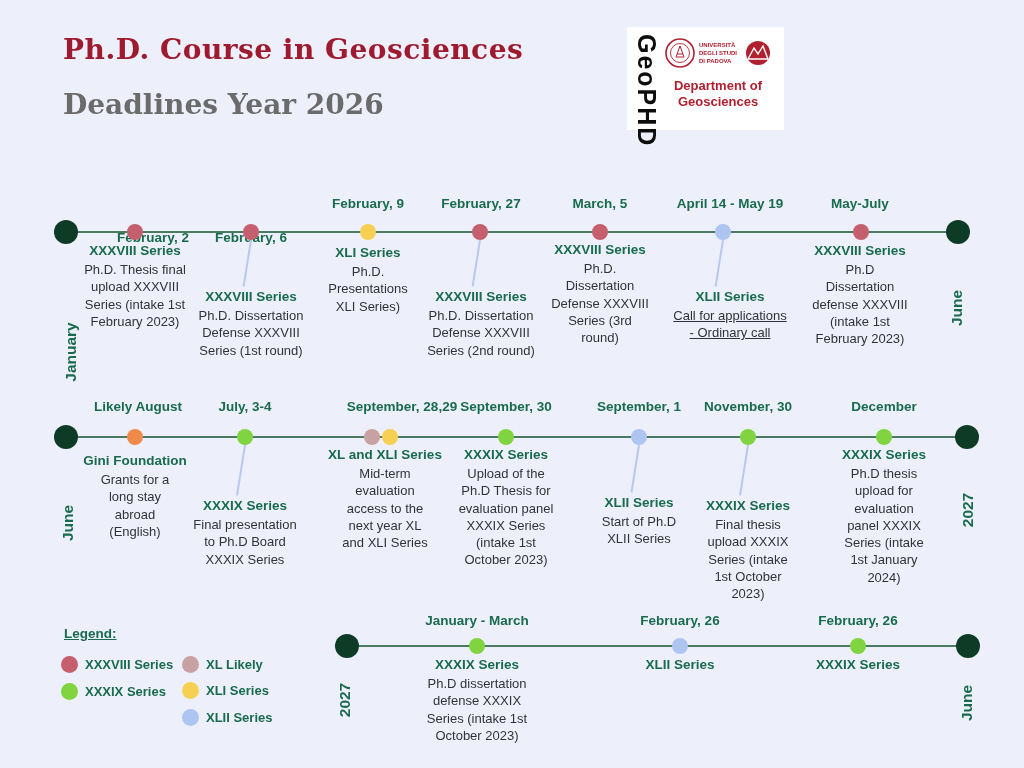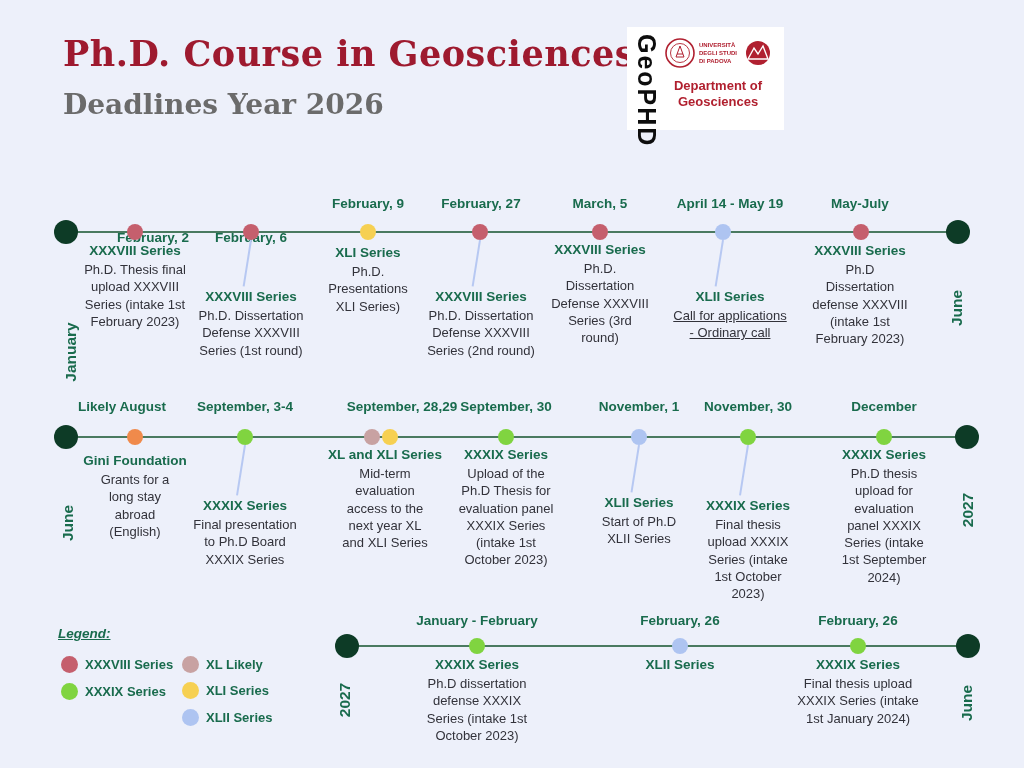--- a/index.html
+++ b/index.html
@@ -5,21 +5,21 @@
 <style>
   html,body{margin:0;padding:0;}
   body{
     width:1024px;height:768px;position:relative;overflow:hidden;
     background:#edf0fa;
     font-family:"Liberation Sans", sans-serif;
   }
   .abs{position:absolute;}
   .title{
     left:63px;top:33px;
-    font-family:"DejaVu Serif", serif;font-weight:700;font-size:35px;
+    font-family:"DejaVu Serif", serif;font-weight:700;font-size:28px;
     color:#9e1a2f;letter-spacing:.5px;white-space:nowrap;
   }
   .subtitle{
     left:63px;top:88px;
     font-family:"DejaVu Serif", serif;font-weight:700;font-size:28px;
     color:#6b6b6b;white-space:nowrap;
   }
   .logo-box{
     left:627px;top:27px;width:157px;height:103px;background:#ffffff;
     display:flex;box-sizing:border-box;padding:5px 7px;
@@ -139,30 +139,30 @@
 Dissertation
 defense XXXVIII
 (intake 1st
 February 2023)</div>
     </div>
     <div class="abs tl-line" style="left: 66px; top: 436px; width: 901px; background: rgb(74, 122, 96);"></div>
     <div class="abs dot" style="left: 54px; top: 425px; width: 24px; height: 24px; background: rgb(13, 59, 38);"></div>
     <div class="abs dot" style="left: 955px; top: 425px; width: 24px; height: 24px; background: rgb(13, 59, 38);"></div>
     <div class="abs vlabel" style="left: 68px; top: 523px;">June</div>
     <div class="abs vlabel" style="left: 968px; top: 510px;">2027</div>
-    <div class="abs date-label" style="left: 122px; top: 399px;">Likely August</div>
+    <div class="abs date-label" style="left: 138px; top: 399px;">Likely August</div>
     <div class="abs dot" style="left: 127px; top: 429px; width: 16px; height: 16px; background: rgb(240, 138, 75);"></div>
     <div class="abs event-text" style="left: 72.5px; top: 453px; width: 125px;">
       <div class="series-title" style="">Gini Foundation</div>
       <div class="desc" style="">Grants for a
 long stay
 abroad
 (English)</div>
     </div>
-    <div class="abs date-label" style="left: 245px; top: 399px;">September, 3-4</div>
+    <div class="abs date-label" style="left: 245px; top: 399px;">July, 3-4</div>
     <div class="abs dot" style="left: 237px; top: 429px; width: 16px; height: 16px; background: rgb(128, 212, 64);"></div>
     <div class="abs connector" style="left: 244px; top: 445px; height: 51px; background: rgb(183, 200, 242);"></div>
     <div class="abs event-text" style="left: 167.5px; top: 498px; width: 155px;">
       <div class="series-title" style="">XXXIX Series</div>
       <div class="desc" style="">Final presentation
 to Ph.D Board
 XXXIX Series</div>
     </div>
     <div class="abs date-label" style="left: 402px; top: 399px;">September, 28,29</div>
     <div class="abs dot" style="left: 364px; top: 429px; width: 16px; height: 16px; background: rgb(200, 162, 162);"></div>
@@ -179,21 +179,21 @@
     <div class="abs dot" style="left: 498px; top: 429px; width: 16px; height: 16px; background: rgb(128, 212, 64);"></div>
     <div class="abs event-text" style="left: 442px; top: 447px; width: 128px;">
       <div class="series-title" style="">XXXIX Series</div>
       <div class="desc" style="">Upload of the
 Ph.D Thesis for
 evaluation panel
 XXXIX Series
 (intake 1st
 October 2023)</div>
     </div>
-    <div class="abs date-label" style="left: 639px; top: 399px;">November, 1</div>
+    <div class="abs date-label" style="left: 639px; top: 399px;">September, 1</div>
     <div class="abs dot" style="left: 631px; top: 429px; width: 16px; height: 16px; background: rgb(174, 196, 241);"></div>
     <div class="abs connector" style="left: 638px; top: 445px; height: 48px; background: rgb(183, 200, 242);"></div>
     <div class="abs event-text" style="left: 584px; top: 495px; width: 110px;">
       <div class="series-title" style="">XLII Series</div>
       <div class="desc" style="">Start of Ph.D
 XLII Series</div>
     </div>
     <div class="abs date-label" style="left: 748px; top: 399px;">November, 30</div>
     <div class="abs dot" style="left: 740px; top: 429px; width: 16px; height: 16px; background: rgb(128, 212, 64);"></div>
     <div class="abs connector" style="left: 747px; top: 445px; height: 51px; background: rgb(183, 200, 242);"></div>
@@ -207,53 +207,50 @@
     </div>
     <div class="abs date-label" style="left: 884px; top: 399px;">December</div>
     <div class="abs dot" style="left: 876px; top: 429px; width: 16px; height: 16px; background: rgb(128, 212, 64);"></div>
     <div class="abs event-text" style="left: 824px; top: 447px; width: 120px;">
       <div class="series-title" style="">XXXIX Series</div>
       <div class="desc" style="">Ph.D thesis
 upload for
 evaluation
 panel XXXIX
 Series (intake
-1st September
+1st January
 2024)</div>
     </div>
     <div class="abs tl-line" style="left: 347px; top: 645px; width: 621px; background: rgb(74, 122, 96);"></div>
     <div class="abs dot" style="left: 335px; top: 634px; width: 24px; height: 24px; background: rgb(13, 59, 38);"></div>
     <div class="abs dot" style="left: 956px; top: 634px; width: 24px; height: 24px; background: rgb(13, 59, 38);"></div>
     <div class="abs vlabel" style="left: 345px; top: 700px;">2027</div>
     <div class="abs vlabel" style="left: 967px; top: 703px;">June</div>
-    <div class="abs date-label" style="left: 477px; top: 613px;">January - February</div>
+    <div class="abs date-label" style="left: 477px; top: 613px;">January - March</div>
     <div class="abs dot" style="left: 469px; top: 638px; width: 16px; height: 16px; background: rgb(128, 212, 64);"></div>
     <div class="abs event-text" style="left: 394.5px; top: 657px; width: 165px;">
       <div class="series-title" style="">XXXIX Series</div>
       <div class="desc" style="">Ph.D dissertation
 defense XXXIX
 Series (intake 1st
 October 2023)</div>
     </div>
     <div class="abs date-label" style="left: 680px; top: 613px;">February, 26</div>
     <div class="abs dot" style="left: 672px; top: 638px; width: 16px; height: 16px; background: rgb(174, 196, 241);"></div>
     <div class="abs event-text" style="left: 597.5px; top: 657px; width: 165px;">
       <div class="series-title" style="">XLII Series</div>
     </div>
     <div class="abs date-label" style="left: 858px; top: 613px;">February, 26</div>
     <div class="abs dot" style="left: 850px; top: 638px; width: 16px; height: 16px; background: rgb(128, 212, 64);"></div>
     <div class="abs event-text" style="left: 765.5px; top: 657px; width: 185px;">
       <div class="series-title" style="">XXXIX Series</div>
-      <div class="desc" style="">Final thesis upload
-XXXIX Series (intake
-1st January 2024)</div>
     </div>
   </div>
 
-<div class="abs legend-title" style="left:58px;top:626px;font-style:italic;">Legend:</div>
+<div class="abs legend-title" style="left:64px;top:626px;">Legend:</div>
 <div id="legend-items">
     <div class="abs dot" style="left: 61px; top: 656px; width: 17px; height: 17px; background: rgb(197, 95, 109);"></div>
     <div class="abs legend-label" style="left: 85px; top: 664px;">XXXVIII Series</div>
     <div class="abs dot" style="left: 61px; top: 683px; width: 17px; height: 17px; background: rgb(128, 212, 64);"></div>
     <div class="abs legend-label" style="left: 85px; top: 691px;">XXXIX Series</div>
     <div class="abs dot" style="left: 182px; top: 656px; width: 17px; height: 17px; background: rgb(200, 162, 162);"></div>
     <div class="abs legend-label" style="left: 206px; top: 664px;">XL Likely</div>
     <div class="abs dot" style="left: 182px; top: 682px; width: 17px; height: 17px; background: rgb(246, 208, 82);"></div>
     <div class="abs legend-label" style="left: 206px; top: 690px;">XLI Series</div>
     <div class="abs dot" style="left: 182px; top: 709px; width: 17px; height: 17px; background: rgb(174, 196, 241);"></div>

